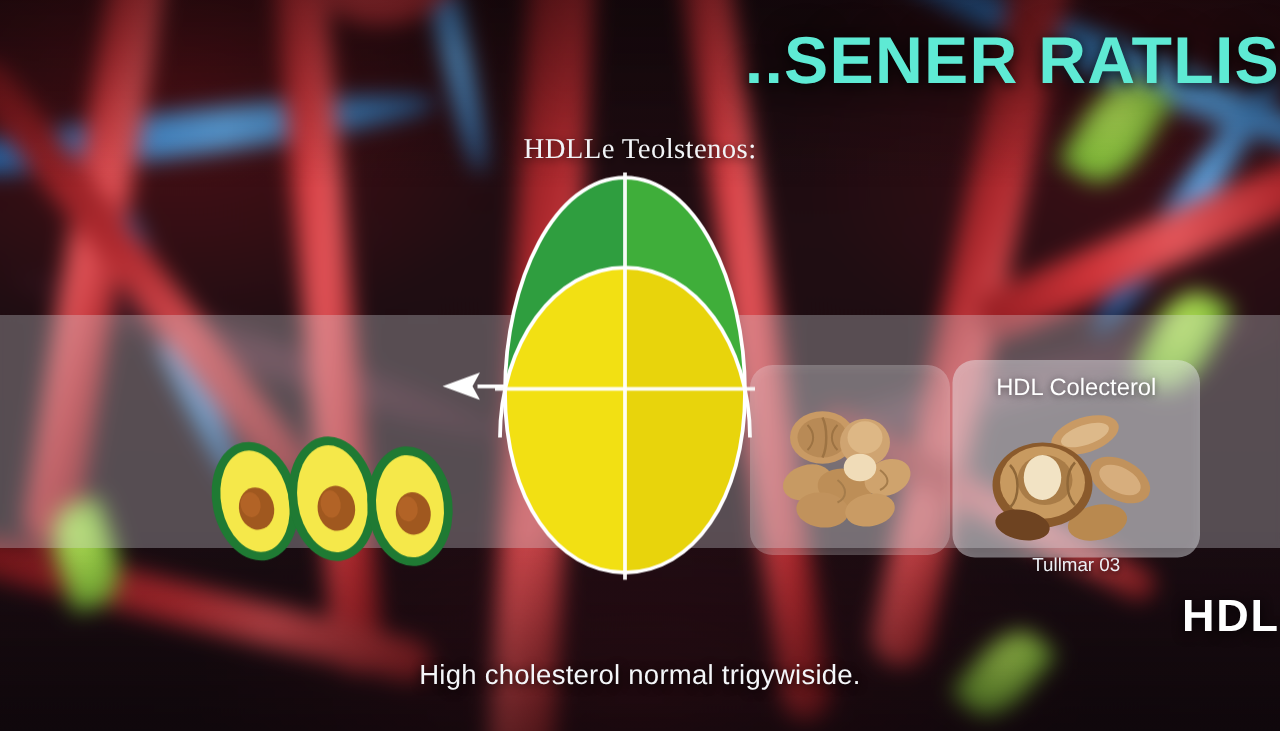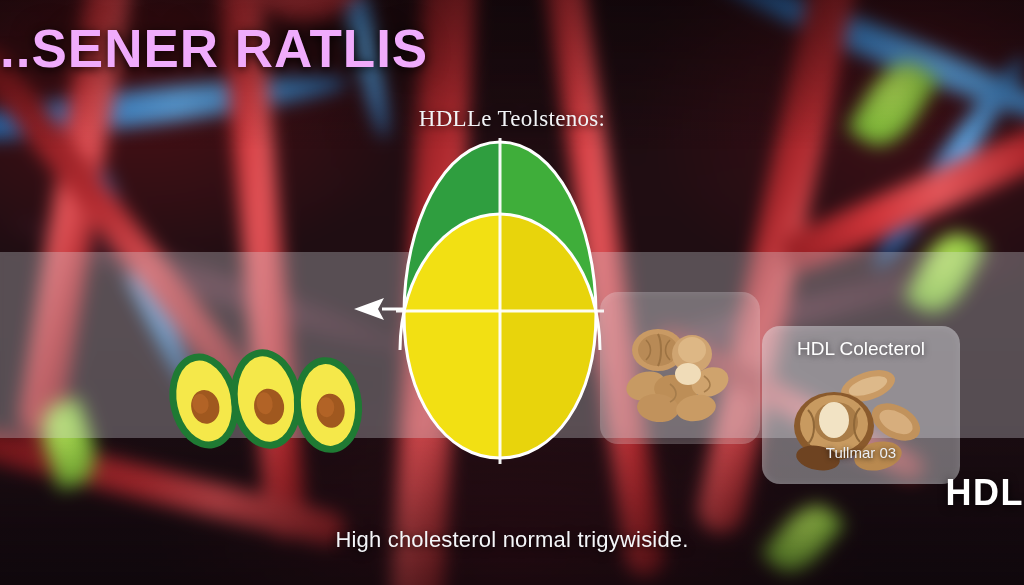--- a/index.html
+++ b/index.html
@@ -45,22 +45,22 @@
     position:absolute; left:0; right:0; top:0; height:150px;
     background:linear-gradient(180deg, rgba(8,4,6,.42) 0%, rgba(8,4,6,.12) 70%, rgba(8,4,6,0) 100%);
   }
   .bottom-scrim {
     position:absolute; left:0; right:0; bottom:0; height:160px;
     background:linear-gradient(0deg, rgba(10,5,8,.50) 0%, rgba(10,5,8,.18) 60%, rgba(10,5,8,0) 100%);
   }
 
   
   .title {
-    position:absolute; left:0; right:0; top:18px; text-align:left;
-    font-size:53px; font-weight:bold; color:#f0abfc; letter-spacing:1px;
+    position:absolute; left:0; right:0; top:18px; text-align:right;
+    font-size:53px; font-weight:bold; color:#5eead4; letter-spacing:1px;
     text-shadow:0 2px 10px rgba(0,0,0,.75), 0 0 26px rgba(0,0,0,.45);
   }
   .subtitle {
     position:absolute; left:0; right:0; top:106px; text-align:center;
     font-size:23px; color:#f2f4f7; letter-spacing:.3px;
     text-shadow:0 2px 8px rgba(0,0,0,.7);
     font-family:Liberation Serif, serif;
   }
   .hdl-big {
     position:absolute; left:0; right:0; top:472px; text-align:right;
@@ -82,21 +82,21 @@
   
   .avos { position:absolute; left:160px; top:345px; width:210px; height:112px; }
 
   
   .nut-card {
     position:absolute; border-radius:18px;
     background:rgba(232,234,239,.42);
     box-shadow:0 1px 10px rgba(255,255,255,.10) inset;
   }
   #card-left  { left:600px; top:292px; width:160px; height:152px; background:rgba(232,234,239,.22); }
-  #card-right { left:762px; top:288px; width:198px; height:158px;margin-top:38px; }
+  #card-right { left:762px; top:288px; width:198px; height:158px; }
   .card-label {
     position:absolute; left:0; right:0; top:12px; text-align:center;
     font-size:19px; color:#fff; text-shadow:0 1px 6px rgba(0,0,0,.55);
   }
   .card-caption {
     position:absolute; text-align:center; font-size:15px;
     color:#eceff4; text-shadow:0 1px 5px rgba(0,0,0,.8);
   }
   #cap-left  { left:600px; top:444px; width:160px; }
   #cap-right { left:762px; top:444px; width:198px; }

